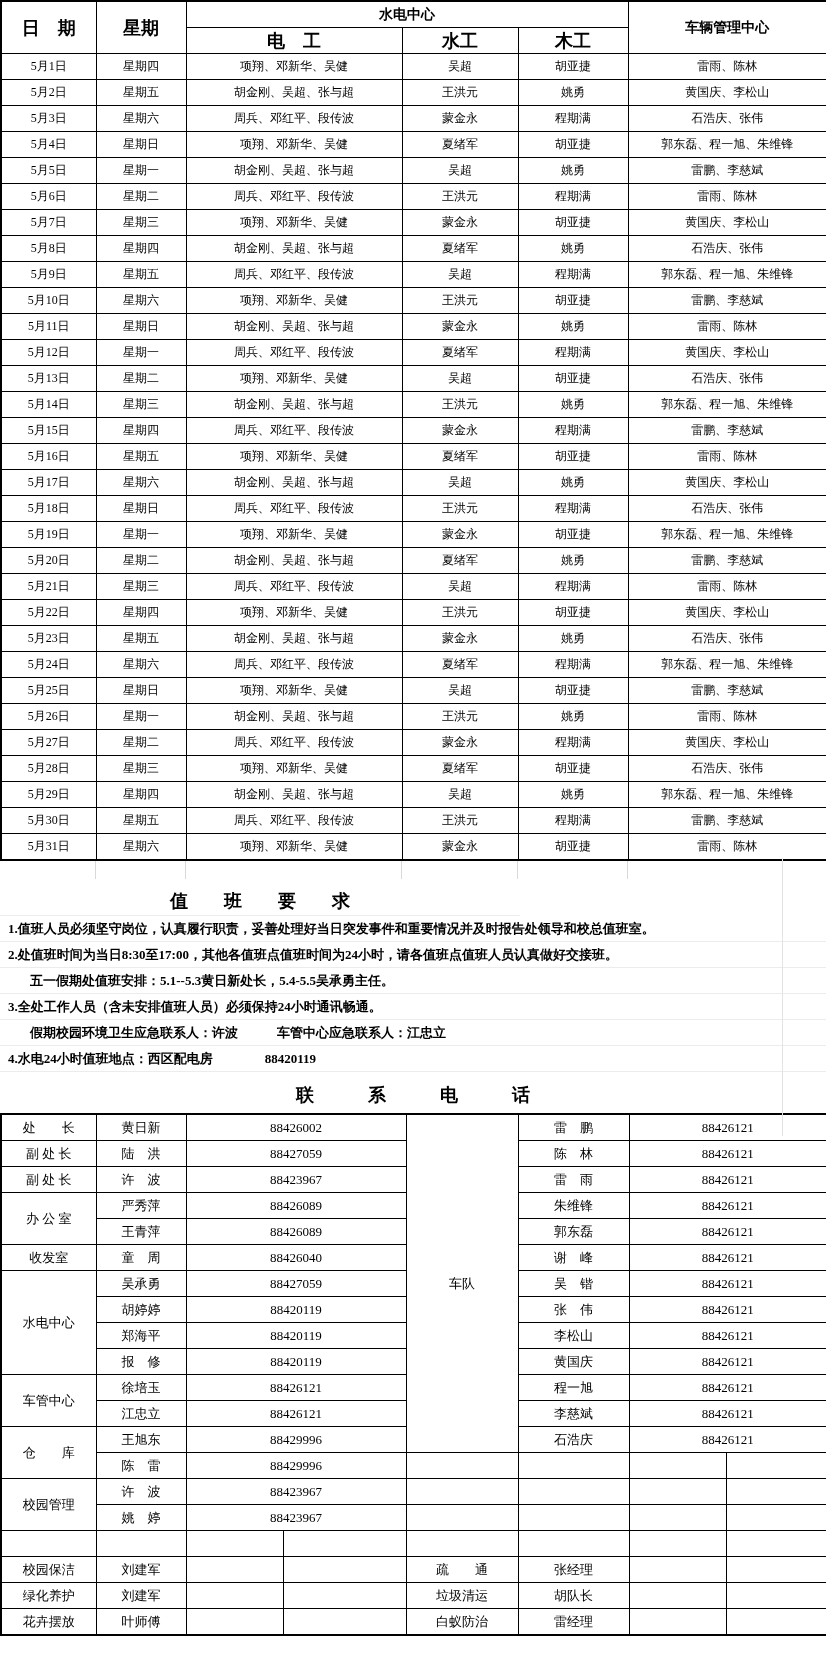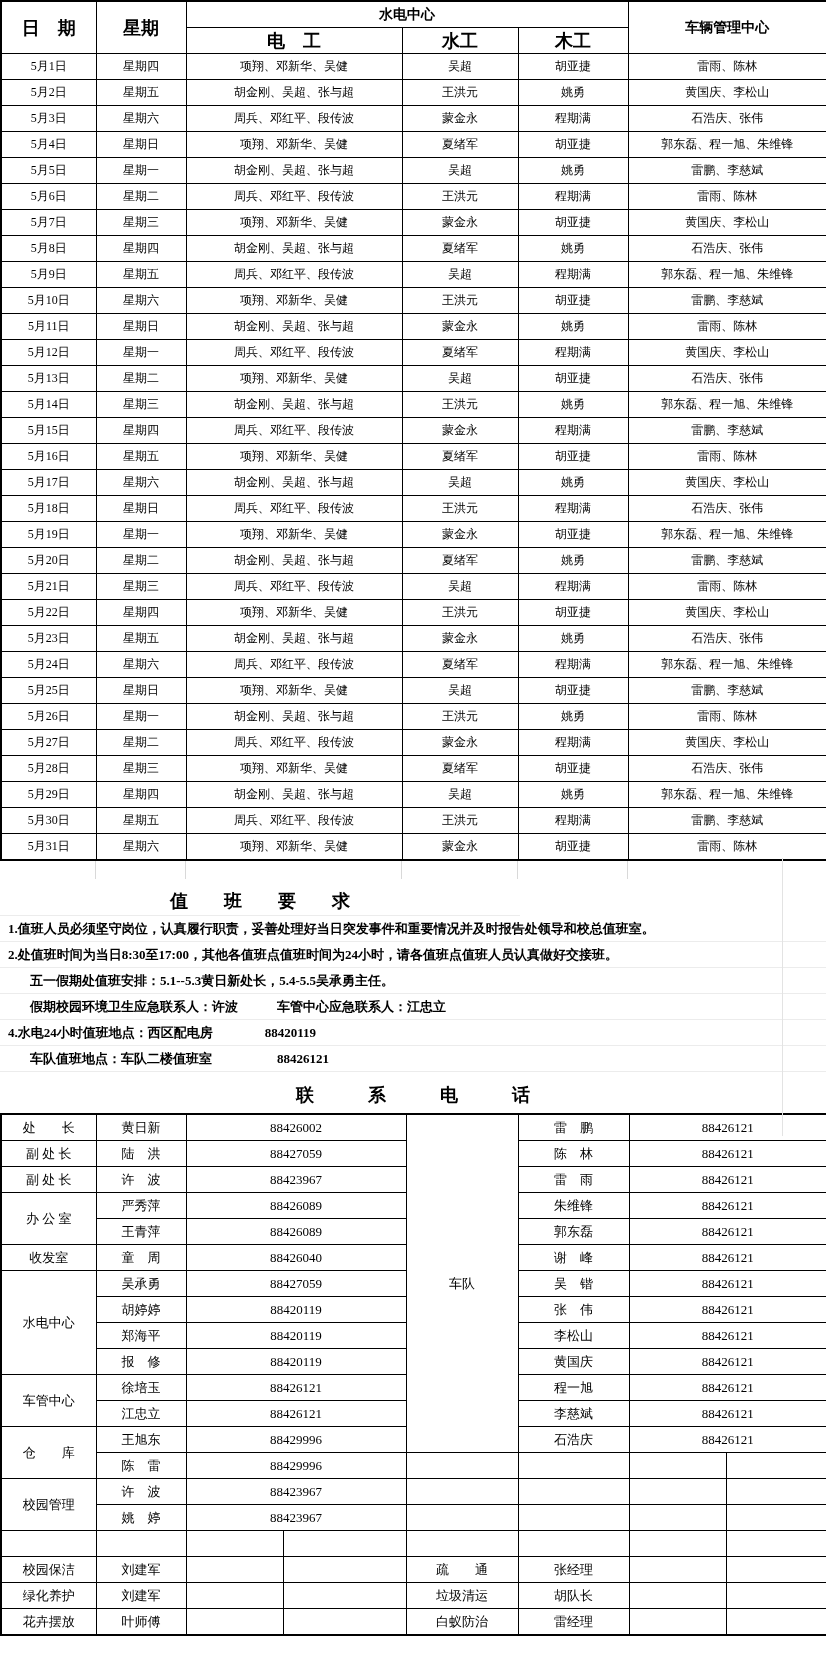--- a/index.html
+++ b/index.html
@@ -317,23 +317,23 @@
   </div>
 
   <div class="vline-right"></div>
 
   <div class="req-title">值　　班　　要　　求</div>
 
   <div>
       <div class="req-line">1.值班人员必须坚守岗位，认真履行职责，妥善处理好当日突发事件和重要情况并及时报告处领导和校总值班室。</div>
       <div class="req-line">2.处值班时间为当日8:30至17:00，其他各值班点值班时间为24小时，请各值班点值班人员认真做好交接班。</div>
       <div class="req-line indent">五一假期处值班安排：5.1--5.3黄日新处长，5.4-5.5吴承勇主任。</div>
+      <div class="req-line">3.全处工作人员（含未安排值班人员）必须保持24小时通讯畅通。</div>
       <div class="req-line indent">假期校园环境卫生应急联系人：许波　　　车管中心应急联系人：江忠立</div>
       <div class="req-line">4.水电24小时值班地点：西区配电房　　　　88420119</div>
-      <div class="req-line indent">车队值班地点：车队二楼值班室　　　　　88426121</div>
     </div>
 
   <div class="contact-title">联　　　系　　　电　　　话</div>
 
   <table class="contacts">
     <colgroup>
       <col style="width:95px">
         <col style="width:90px">
         <col style="width:97px">
         <col style="width:123px">

